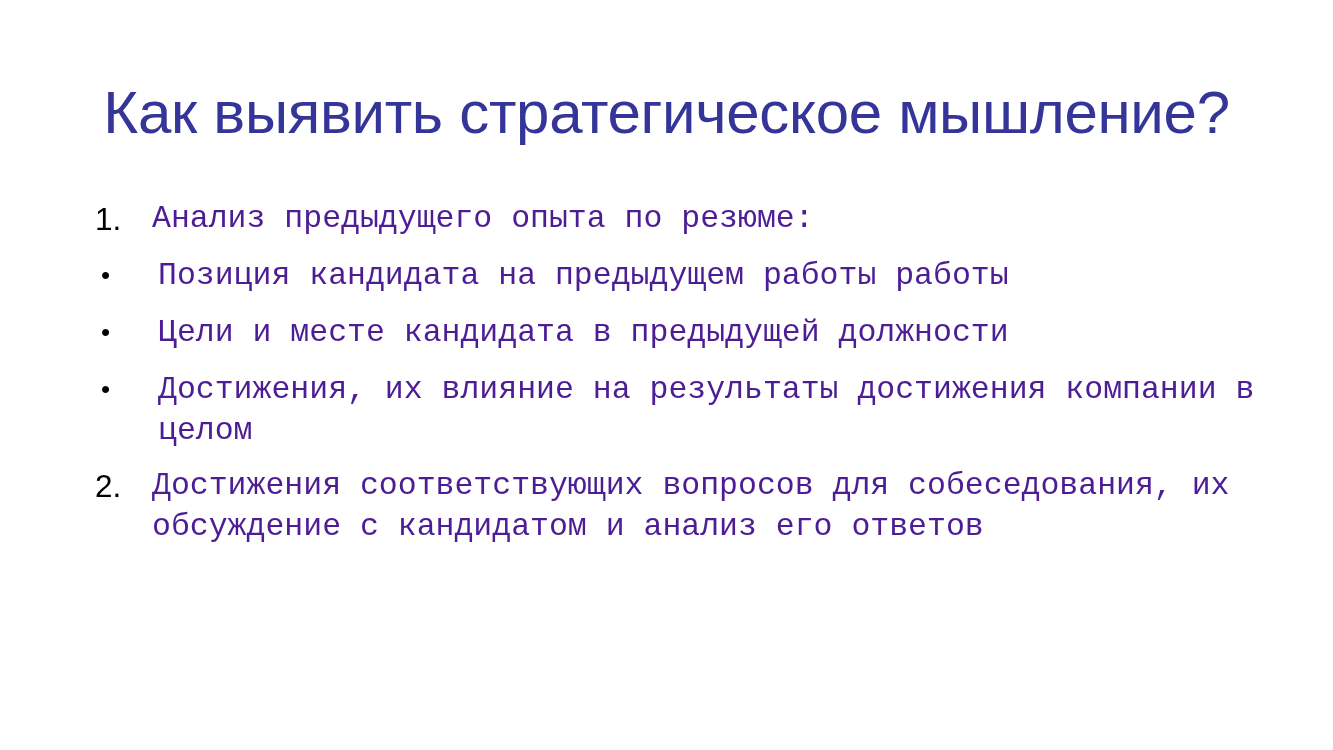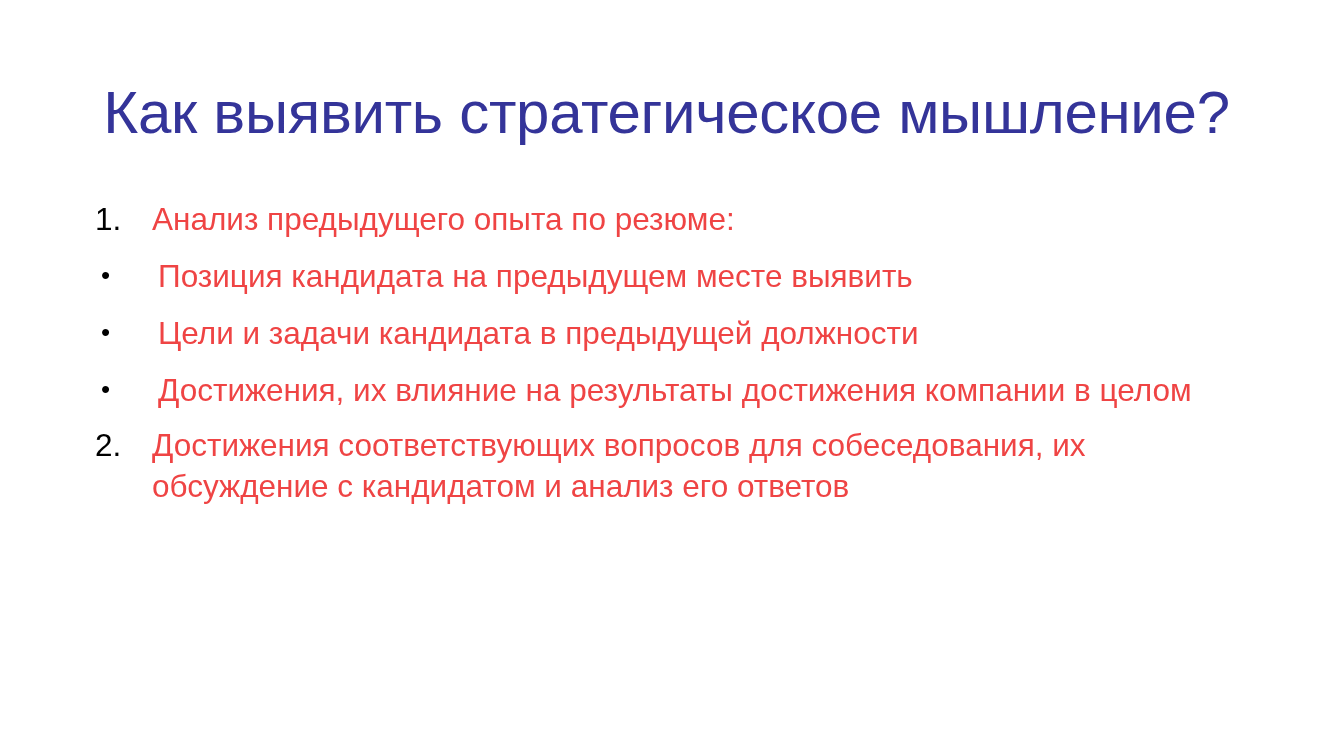--- a/index.html
+++ b/index.html
@@ -69,45 +69,46 @@
     line-height: 1.30;
   }
   .marker.bullet {
     font-size: 26px;
     line-height: 1.52;
     padding-left: 6px;
   }
 
   .item-text {
     flex: 1 1 auto;
-    color: #ef4444;
+    color: #4c1d95;
+    font-family: Liberation Mono, monospace;
   }
 </style>
 </head>
 <body>
 
 <div class="slide">
 
   <h1 class="slide-title">Как выявить стратегическое мышление?</h1>
 
   <div class="body-list">
 
     <div class="list-item">
       <span class="marker number">1.</span>
       <span class="item-text">Анализ предыдущего опыта по резюме:</span>
     </div>
 
     <div class="list-item">
       <span class="marker bullet">•</span>
-      <span class="item-text">Позиция кандидата на предыдущем месте выявить</span>
+      <span class="item-text">Позиция кандидата на предыдущем работы работы</span>
     </div>
 
     <div class="list-item">
       <span class="marker bullet">•</span>
-      <span class="item-text">Цели и задачи кандидата в предыдущей должности</span>
+      <span class="item-text">Цели и месте кандидата в предыдущей должности</span>
     </div>
 
     <div class="list-item wrap">
       <span class="marker bullet">•</span>
       <span class="item-text">Достижения, их влияние на результаты достижения компании в целом</span>
     </div>
 
     <div class="list-item wrap">
       <span class="marker number">2.</span>
       <span class="item-text">Достижения соответствующих вопросов для собеседования, их обсуждение с кандидатом и анализ его ответов</span>

